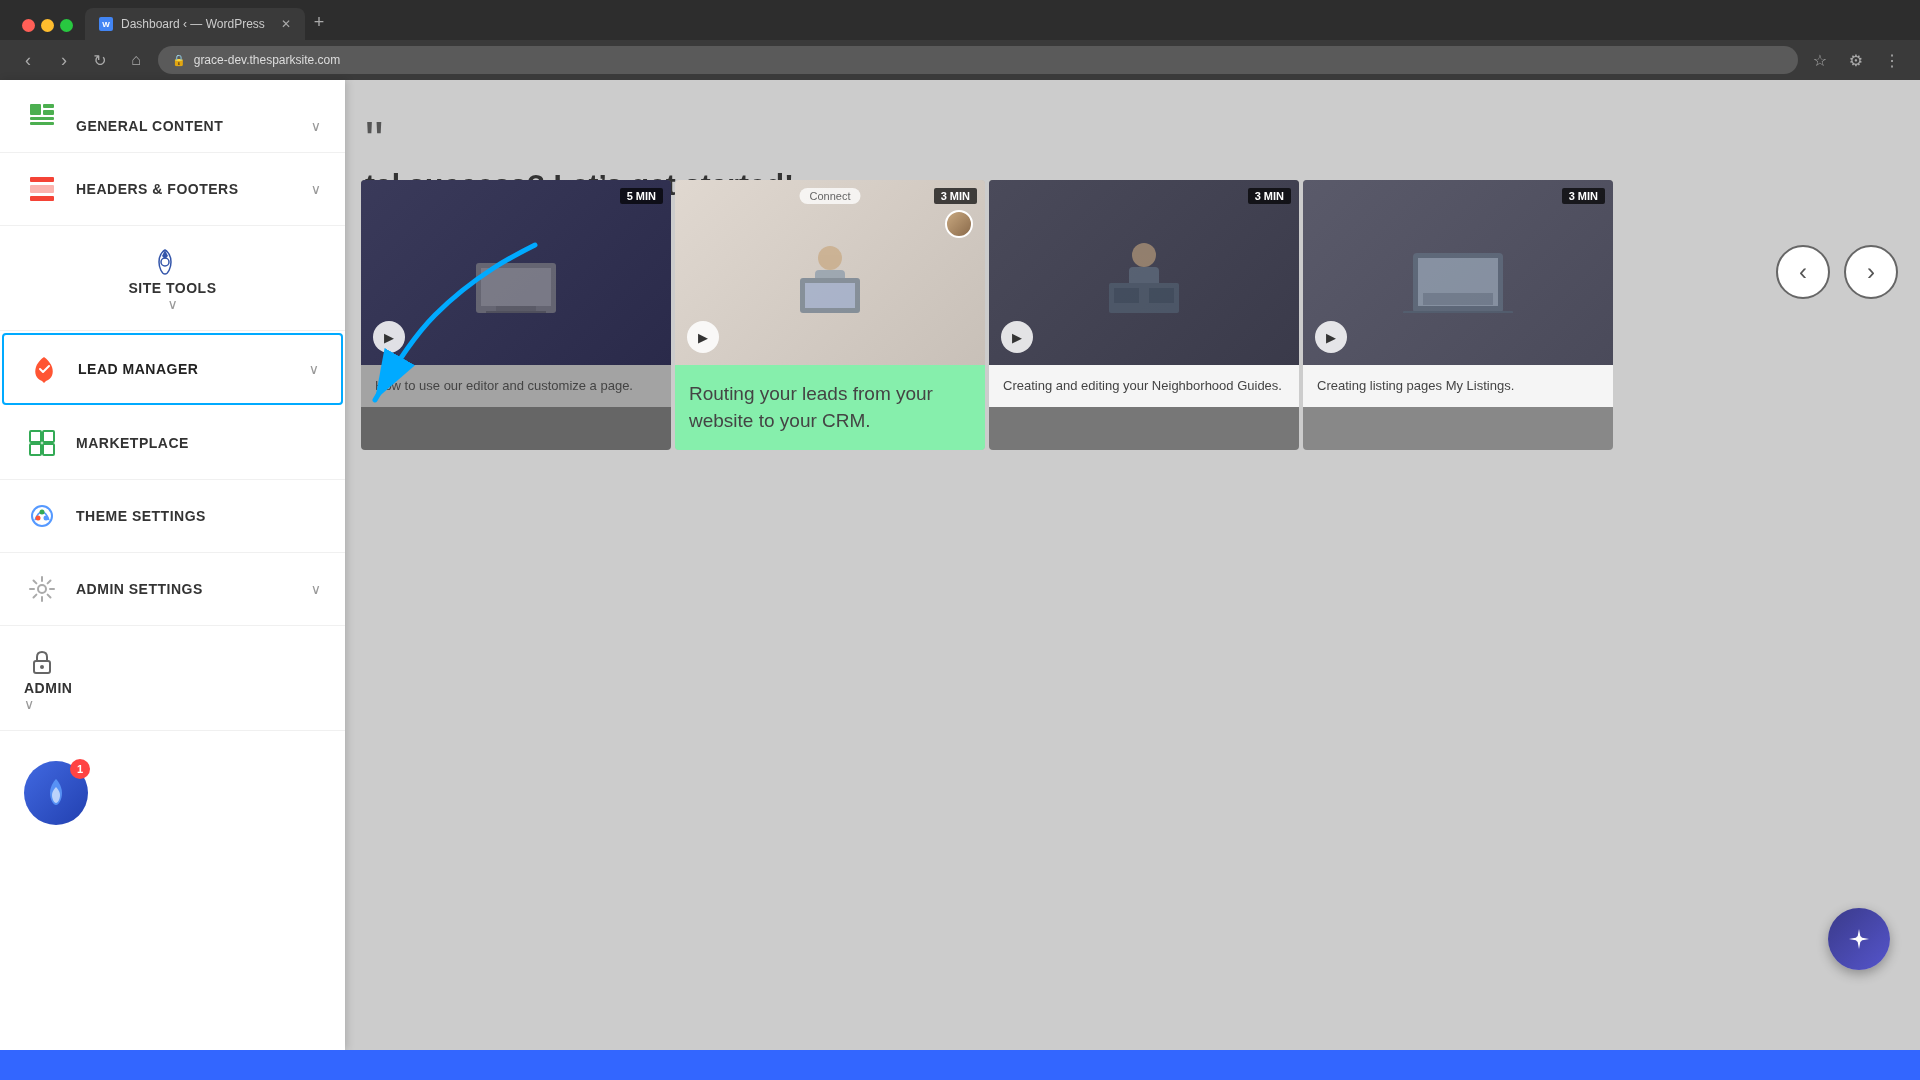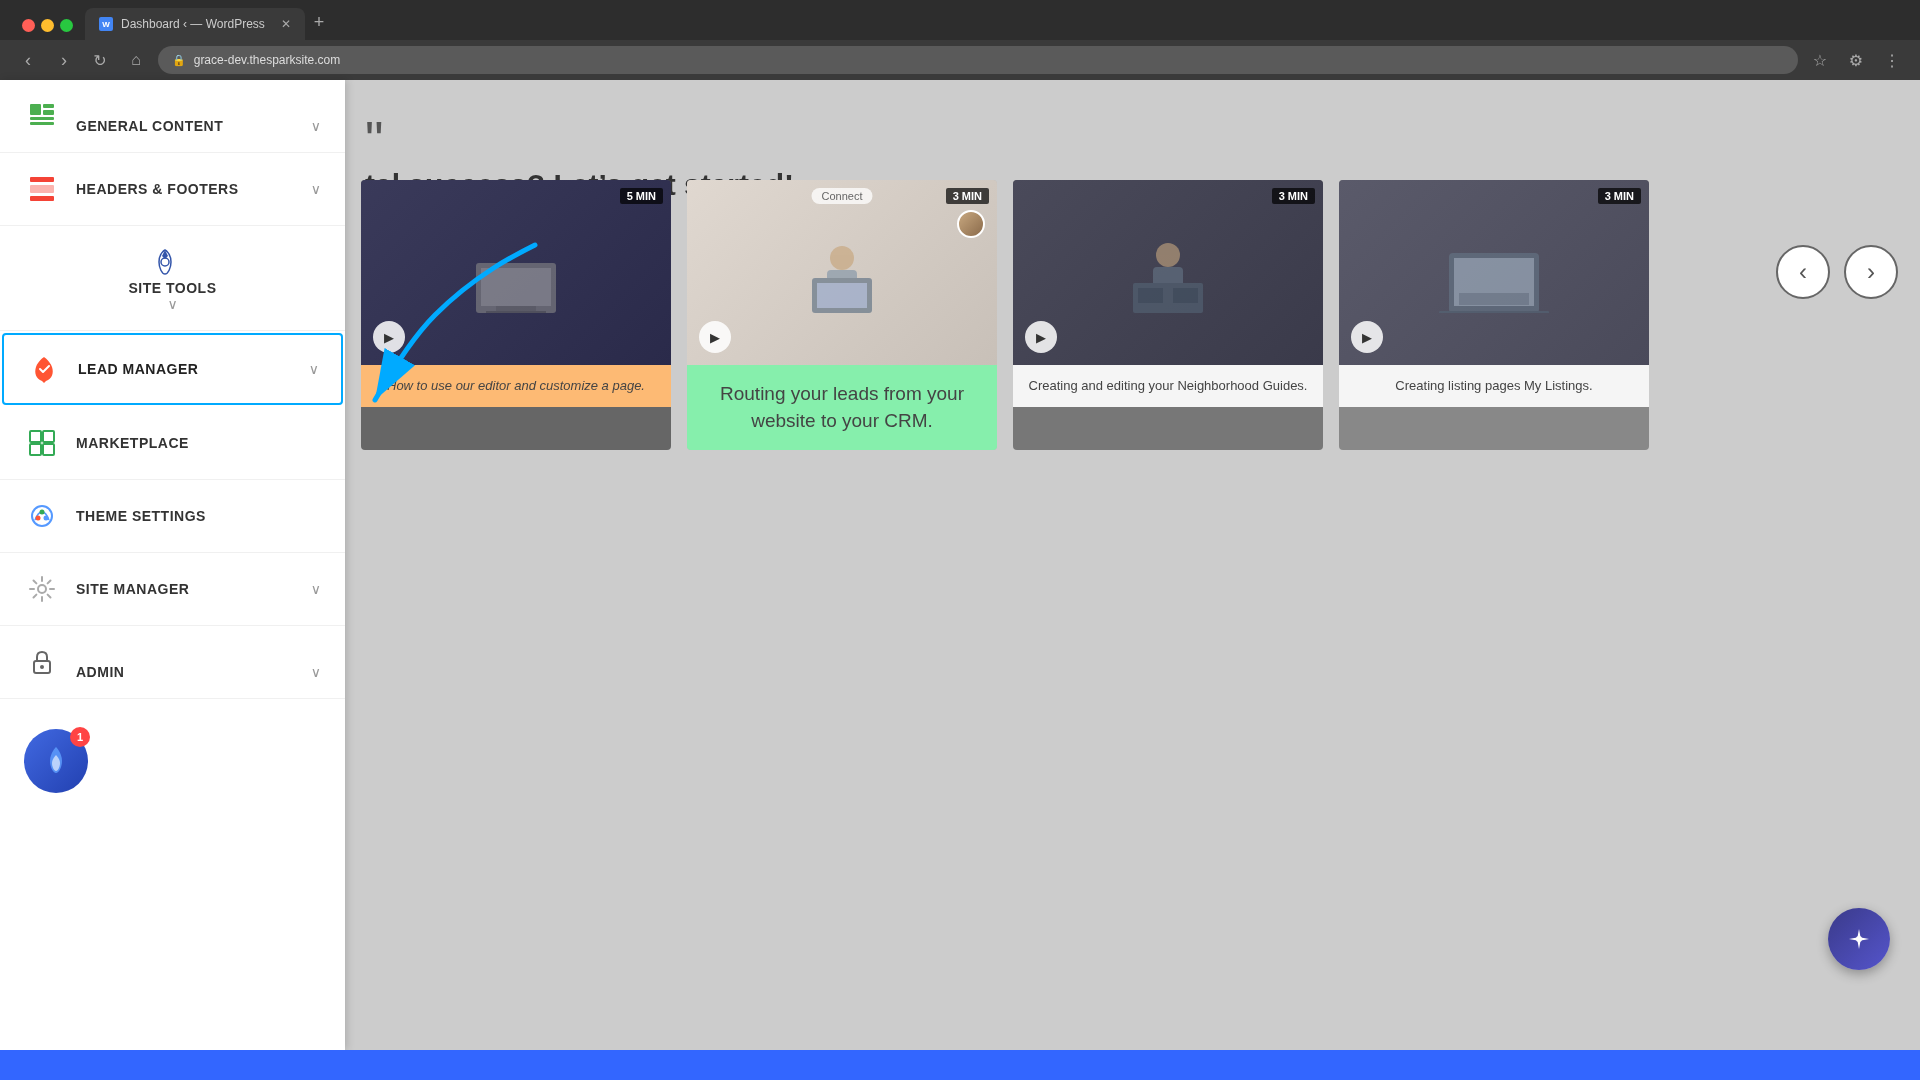--- a/index.html
+++ b/index.html
@@ -121,25 +121,25 @@
       <span style="font-size:14px;font-weight:700;color:#333;letter-spacing:0.5px;flex:1;">THEME SETTINGS</span>
     </div>
 
     <div style="display:flex;align-items:center;padding:18px 24px;cursor:pointer;border-bottom:1px solid #f0f0f0;">
       <div style="width:36px;height:36px;display:flex;align-items:center;justify-content:center;margin-right:16px;">
         <svg width="28" height="28" viewBox="0 0 28 28">
           <circle cx="14" cy="14" r="4" fill="none" stroke="#aaa" stroke-width="2"></circle>
           <path d="M14 2 L14 6 M14 22 L14 26 M2 14 L6 14 M22 14 L26 14 M5.5 5.5 L8.4 8.4 M19.6 19.6 L22.5 22.5 M22.5 5.5 L19.6 8.4 M8.4 19.6 L5.5 22.5" stroke="#aaa" stroke-width="2" stroke-linecap="round"></path>
         </svg>
       </div>
-      <span style="font-size:14px;font-weight:700;color:#333;letter-spacing:0.5px;flex:1;">SITE MANAGER</span>
-      <span style="color:#999;font-size:14px;">∨</span>
-    </div>
-
-    <div style="display:flex;align-items:flex-end;padding:18px 24px;cursor:pointer;border-bottom:1px solid #f0f0f0;">
+      <span style="font-size:14px;font-weight:700;color:#333;letter-spacing:0.5px;flex:1;">ADMIN SETTINGS</span>
+      <span style="color:#999;font-size:14px;">∨</span>
+    </div>
+
+    <div style="display:flex;align-items:flex-start;padding:18px 24px;cursor:pointer;border-bottom:1px solid #f0f0f0;flex-direction:column;">
       <div style="width:36px;height:36px;display:flex;align-items:center;justify-content:center;margin-right:16px;">
         <svg width="28" height="28" viewBox="0 0 28 28">
           <rect x="6" y="13" width="16" height="12" rx="2" fill="none" stroke="#666" stroke-width="2"></rect>
           <path d="M9 13 L9 9 C9 5.7 11 4 14 4 C17 4 19 5.7 19 9 L19 13" fill="none" stroke="#666" stroke-width="2"></path>
           <circle cx="14" cy="19" r="2" fill="#666"></circle>
         </svg>
       </div>
       <span style="font-size:14px;font-weight:700;color:#333;letter-spacing:0.5px;flex:1;">ADMIN</span>
       <span style="color:#999;font-size:14px;">∨</span>
     </div>
@@ -158,35 +158,35 @@
   <div style="flex:1;background:#cccccc;position:relative;overflow:hidden;">
 
     <div style="position:absolute;top:40px;left:20px;z-index:2;">
       <div style="font-size:52px;color:#555;line-height:0.8;margin-bottom:4px;">"</div>
       <h2 style="font-size:30px;color:#333;font-weight:600;margin-top:6px;">tal success? Let’s get started!</h2>
     </div>
 
     <div style="position:absolute;top:165px;right:90px;width:54px;height:54px;border:2px solid #666;border-radius:50%;display:flex;align-items:center;justify-content:center;color:#555;font-size:24px;background:white;cursor:pointer;z-index:3;">‹</div>
     <div style="position:absolute;top:165px;right:22px;width:54px;height:54px;border:2px solid #666;border-radius:50%;display:flex;align-items:center;justify-content:center;color:#555;font-size:24px;background:white;cursor:pointer;z-index:3;">›</div>
 
-    <div style="position:absolute;top:100px;left:16px;right:16px;display:flex;gap:16px;z-index:2;text-align:center;">
+    <div style="position:absolute;top:100px;left:16px;right:16px;display:flex;gap:4px;z-index:2;">
 
       <div style="flex:1;max-width:310px;background:#666;border-radius:4px;overflow:hidden;position:relative;cursor:pointer;">
         <div style="width:100%;height:185px;background:linear-gradient(135deg,#3a3a5a,#2a2a4a);position:relative;display:flex;align-items:center;justify-content:center;">
 
           <svg width="120" height="80" viewBox="0 0 120 80" style="opacity:0.6;">
             <rect x="20" y="30" width="80" height="50" rx="3" fill="#888"></rect>
             <rect x="25" y="35" width="70" height="38" fill="#aaa"></rect>
             <rect x="40" y="73" width="40" height="5" fill="#777"></rect>
             <rect x="30" y="78" width="60" height="2" fill="#666"></rect>
           </svg>
           <div style="position:absolute;top:8px;right:8px;background:rgba(0,0,0,0.7);color:white;font-size:11px;padding:2px 7px;border-radius:2px;font-weight:600;">5 MIN</div>
           <div style="position:absolute;bottom:12px;left:12px;width:32px;height:32px;background:rgba(255,255,255,0.85);border-radius:50%;display:flex;align-items:center;justify-content:center;font-size:13px;color:#333;cursor:pointer;">▶</div>
         </div>
-        <div style="padding:12px 14px;background:#fdba74;font-size:13px;color:#444;line-height:1.4;font-style:italic;">How to use our editor and customize a page.</div>
+        <div style="padding:12px 14px;background:#a3a3a3;font-size:13px;color:#444;line-height:1.4;">How to use our editor and customize a page.</div>
       </div>
 
       <div style="flex:1;max-width:310px;background:#bbb;border-radius:4px;overflow:hidden;position:relative;cursor:pointer;">
         <div style="width:100%;height:185px;background:linear-gradient(135deg,#e0d8d0,#c8c0b8);position:relative;display:flex;align-items:center;justify-content:center;">
 
           <svg width="120" height="80" viewBox="0 0 120 80" style="opacity:0.7;">
             <circle cx="60" cy="25" r="12" fill="#c8a880"></circle>
             <rect x="45" y="37" width="30" height="25" rx="4" fill="#8899aa"></rect>
             <rect x="30" y="45" width="60" height="35" rx="3" fill="#667788"></rect>
             <rect x="35" y="50" width="50" height="25" fill="#99aacc"></rect>

